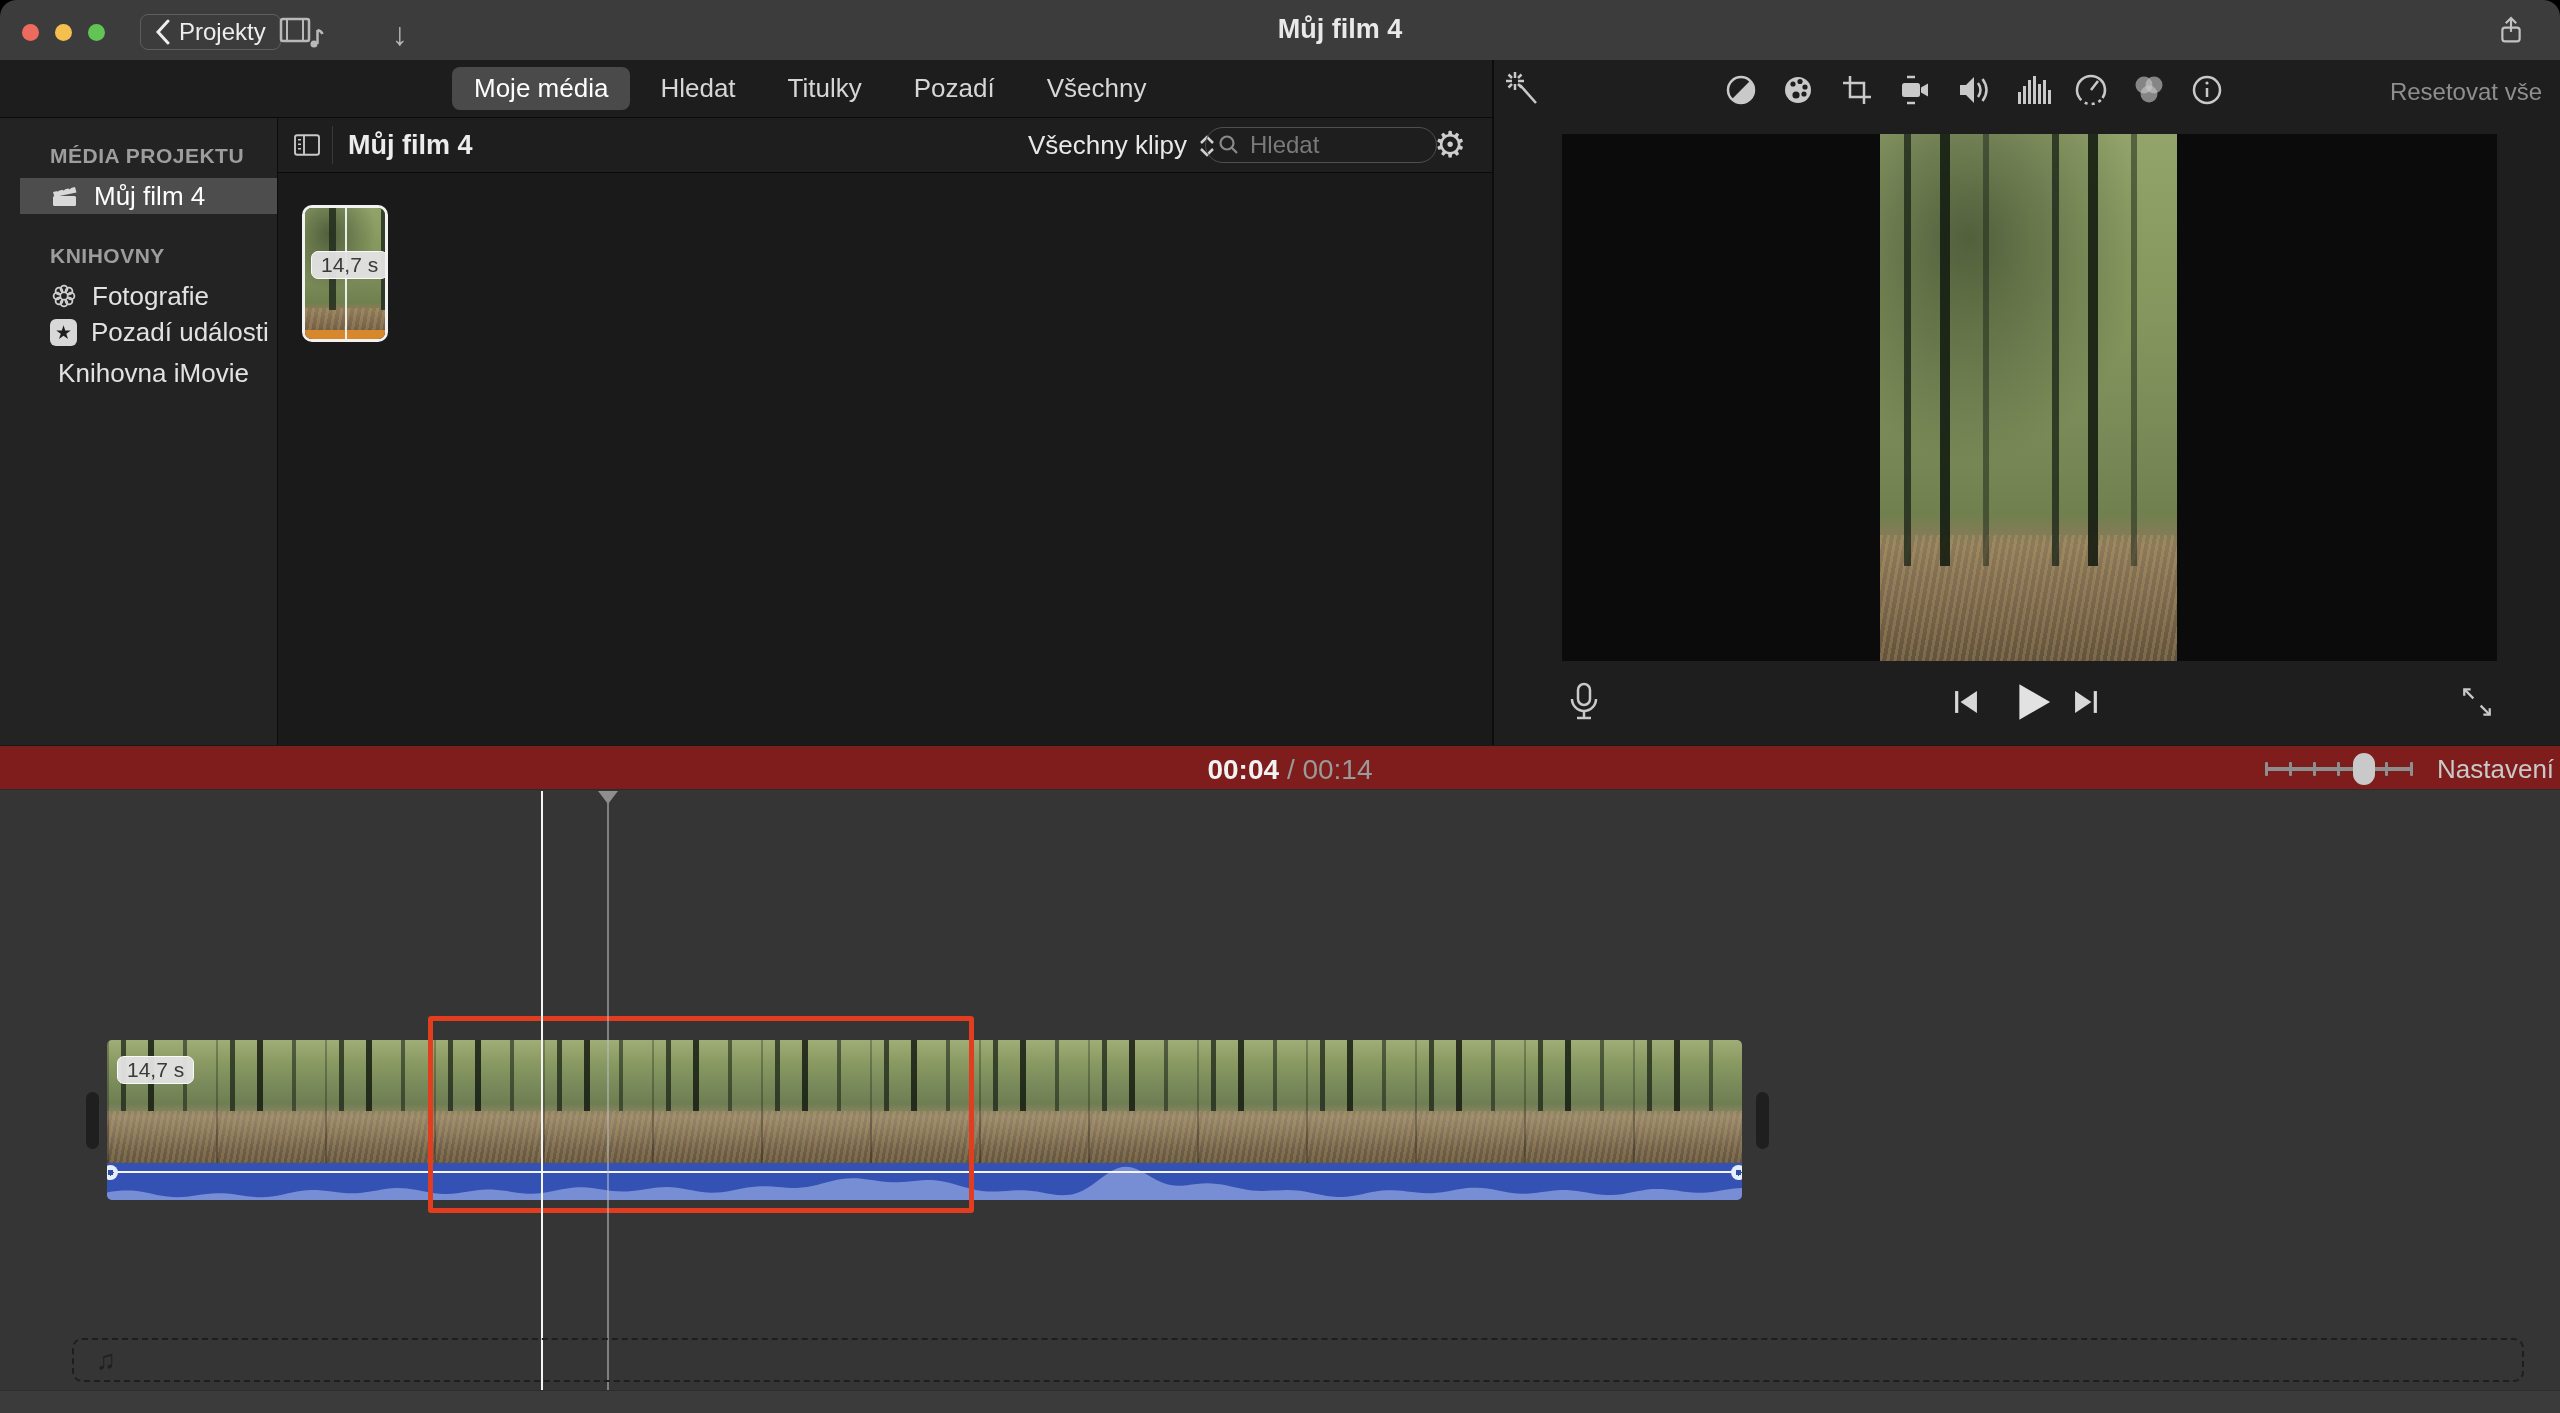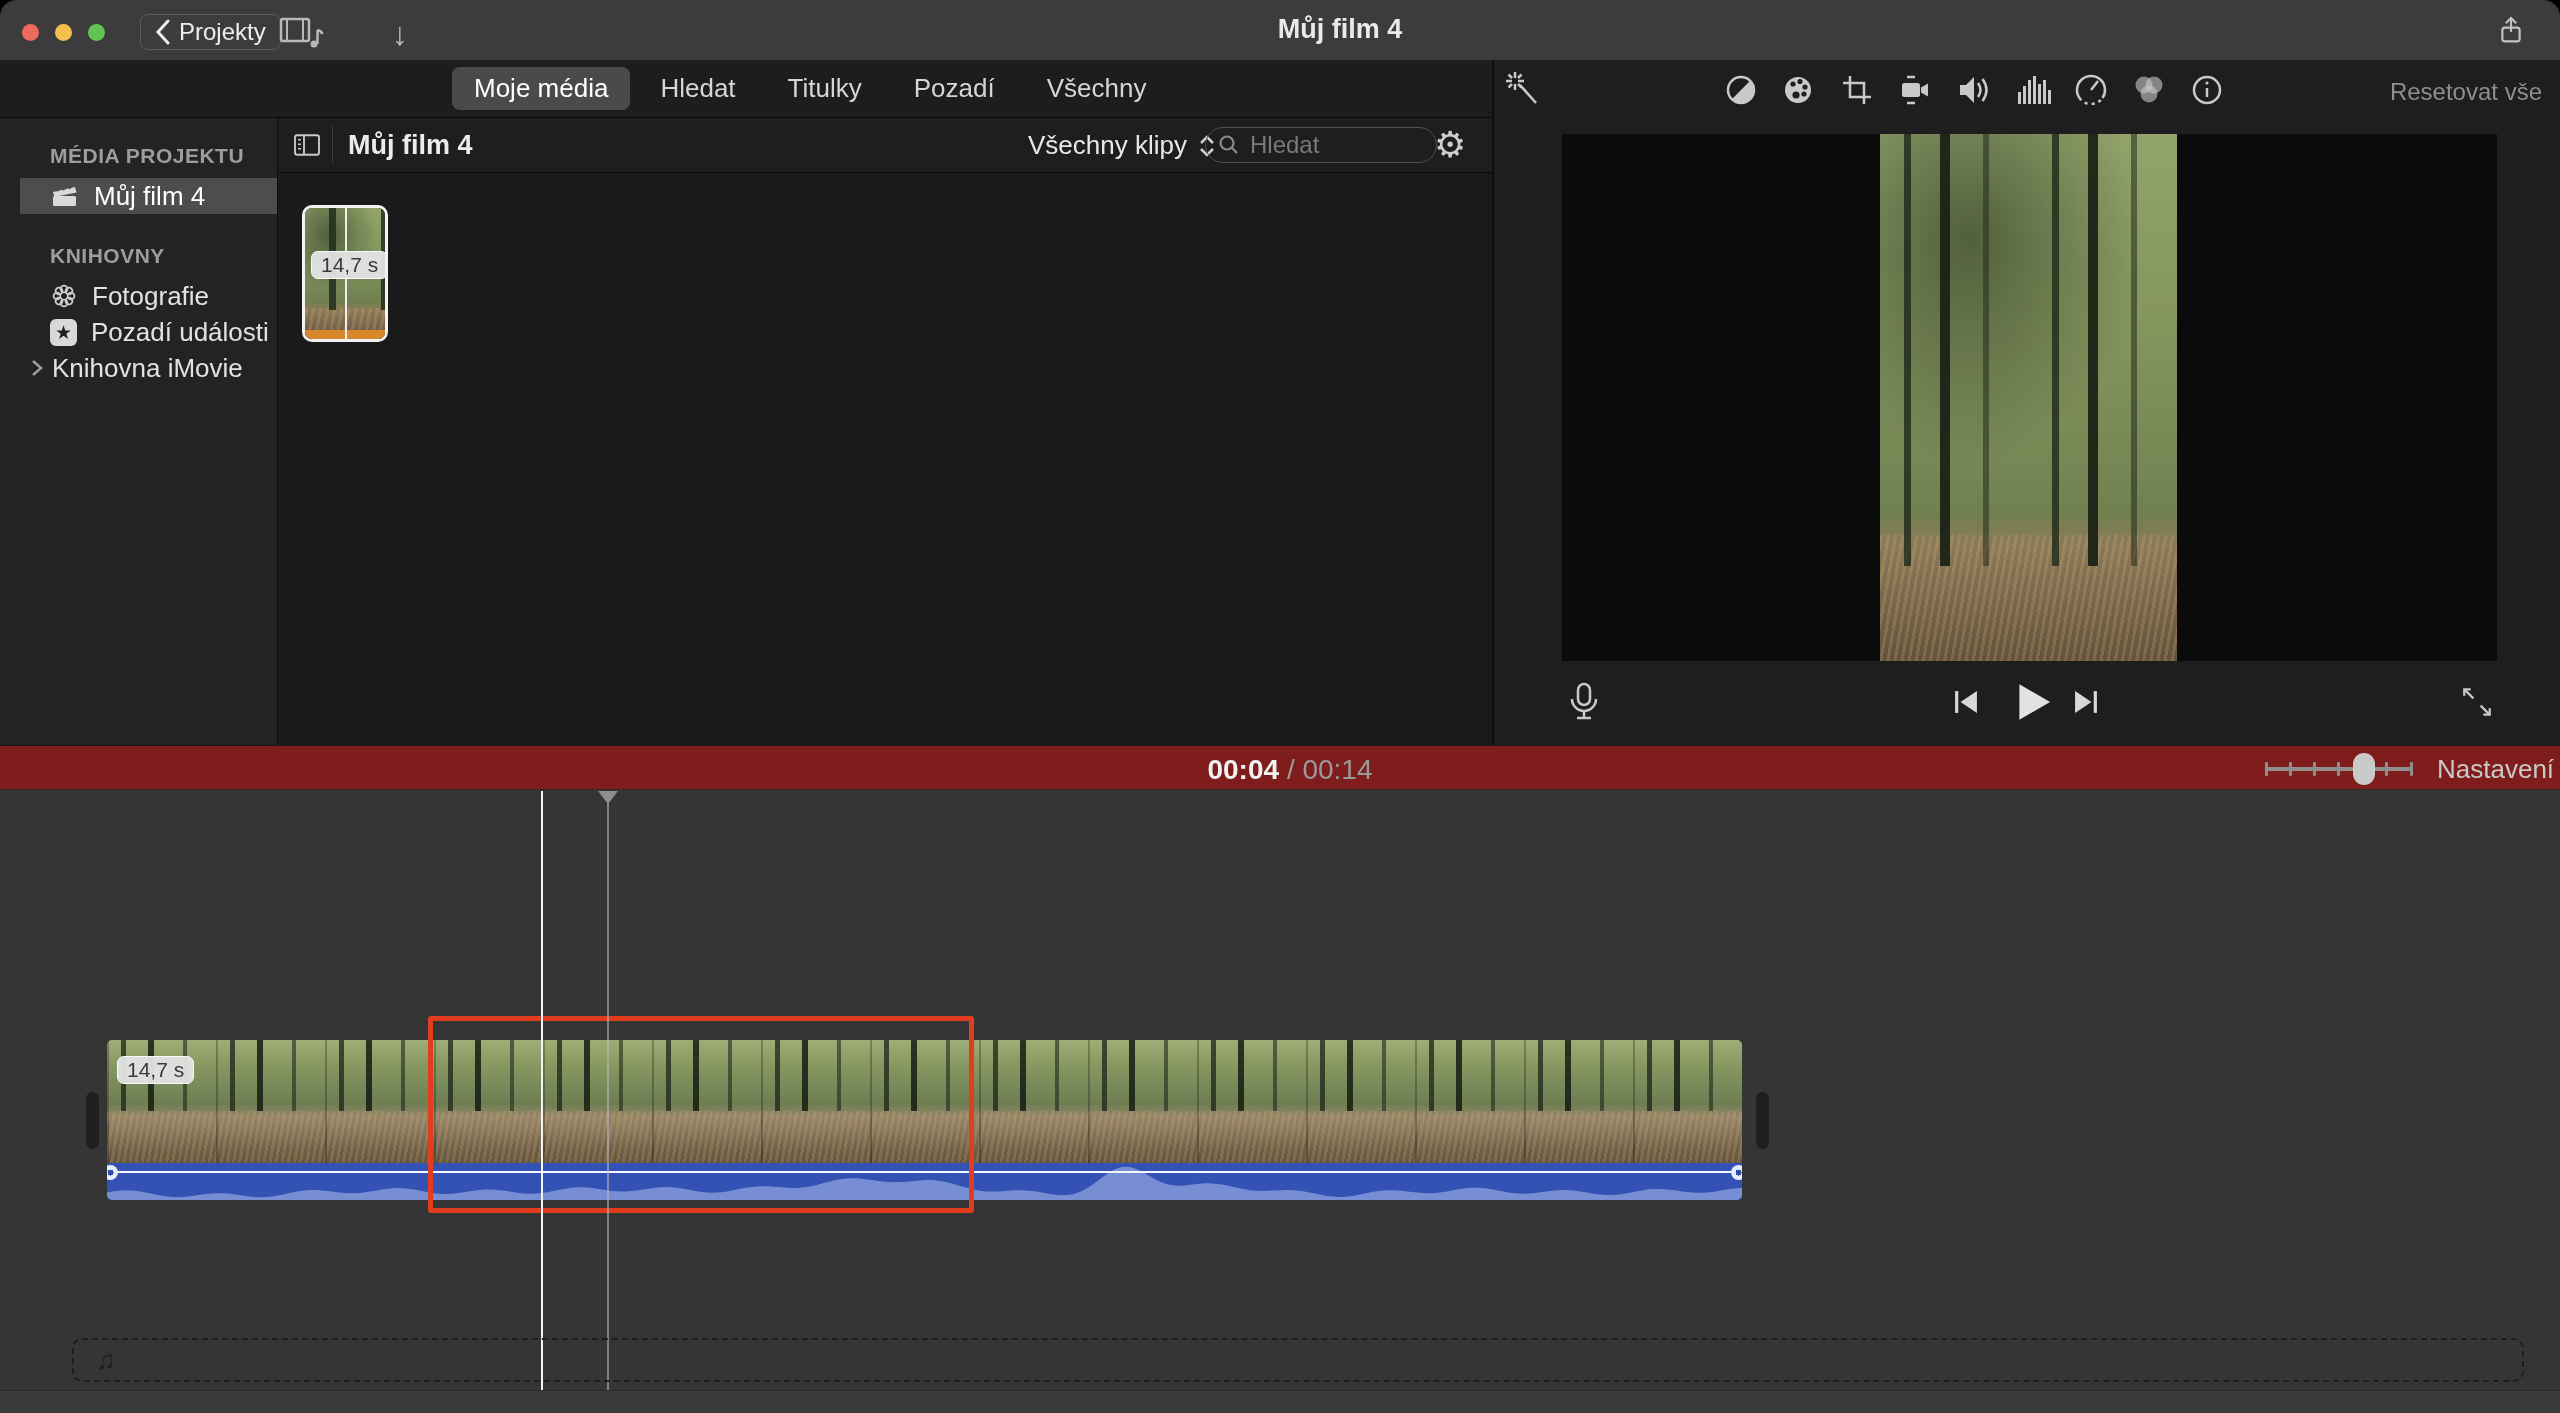--- a/index.html
+++ b/index.html
@@ -183,21 +183,21 @@
           <circle cx="7" cy="14" r="3.4"></circle>
             <circle cx="9" cy="9" r="3.4"></circle>
         </g>
       </svg>
       <span class="lbl">Fotografie</span>
     </div>
     <div class="side-row">
       <span class="star-box">★</span>
       <span class="lbl">Pozadí události</span>
     </div>
-    <div class="side-row" style="padding-left:10px;gap:8px;">
+    <div class="side-row" style="padding-left:10px;gap:8px;flex-direction:column;">
       <svg width="14" height="20" viewBox="0 0 14 20">
         <path d="M3,3 L11,10 L3,17" stroke="#9c9c9c" stroke-width="2.5" fill="none"></path>
       </svg>
       <span class="lbl">Knihovna iMovie</span>
     </div>
   </div>
 
   <div class="abs media-pane">
     <div class="media-header">
       <div class="abs" style="left:12px;top:12px;">

